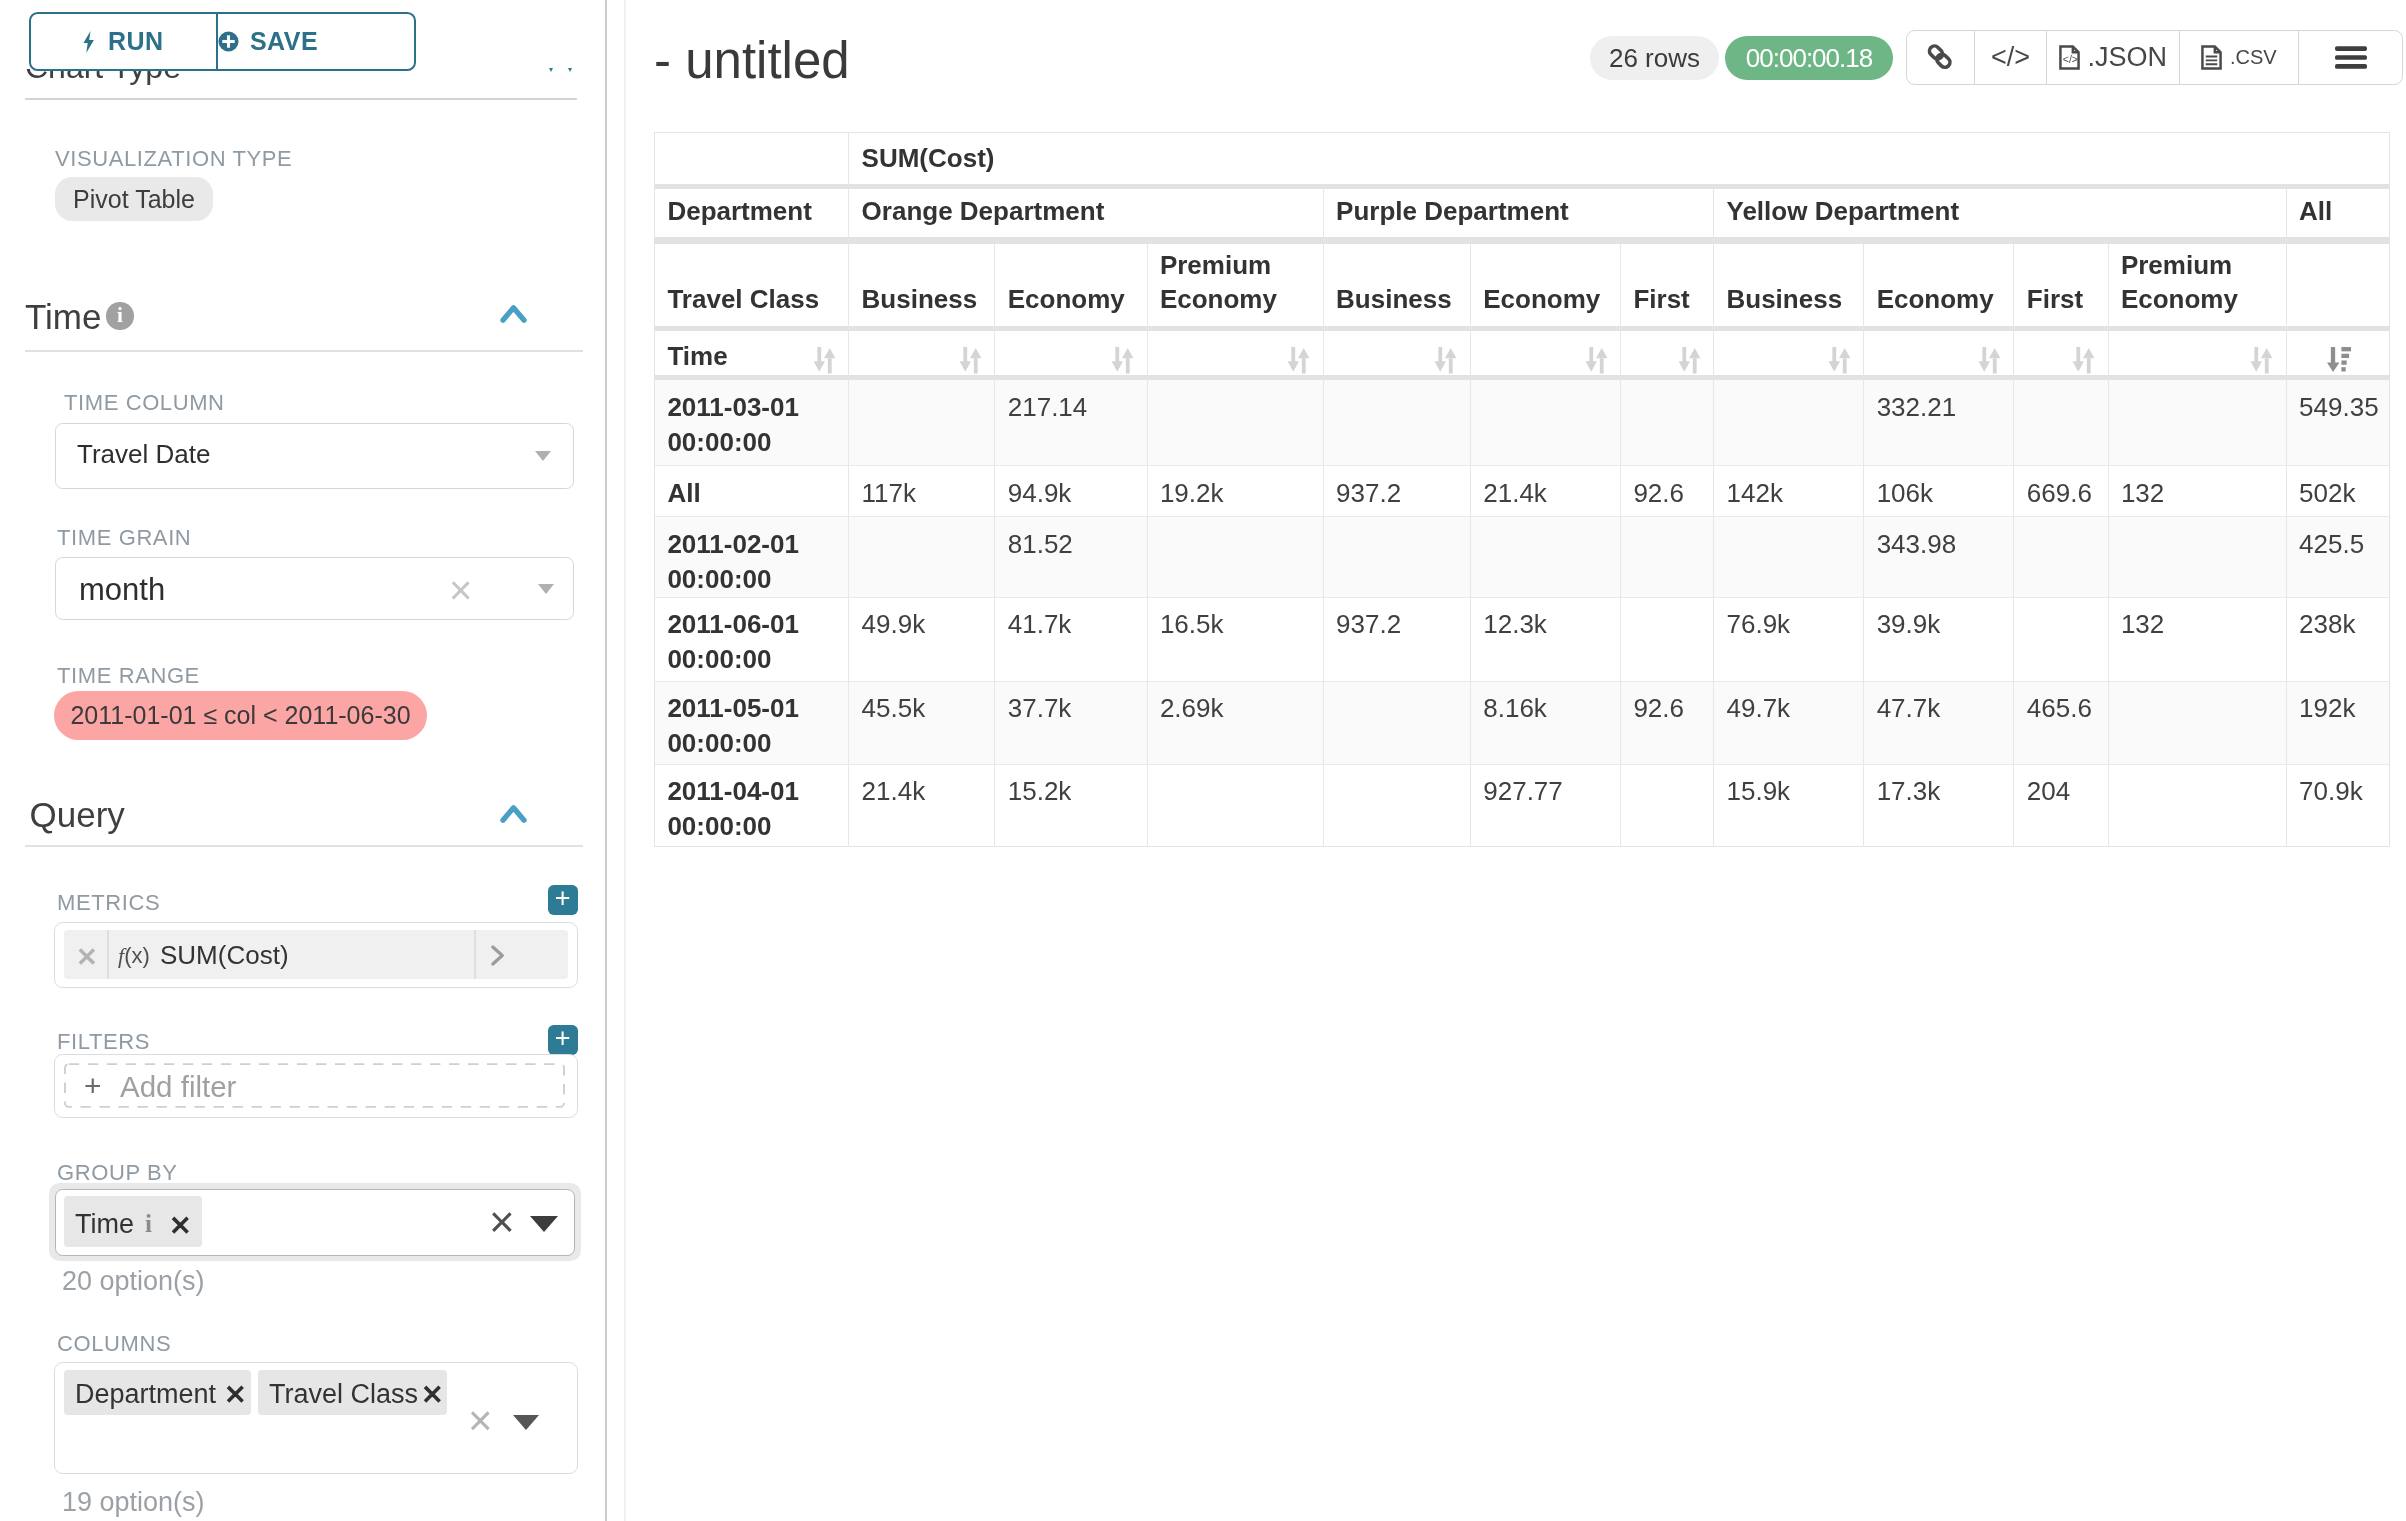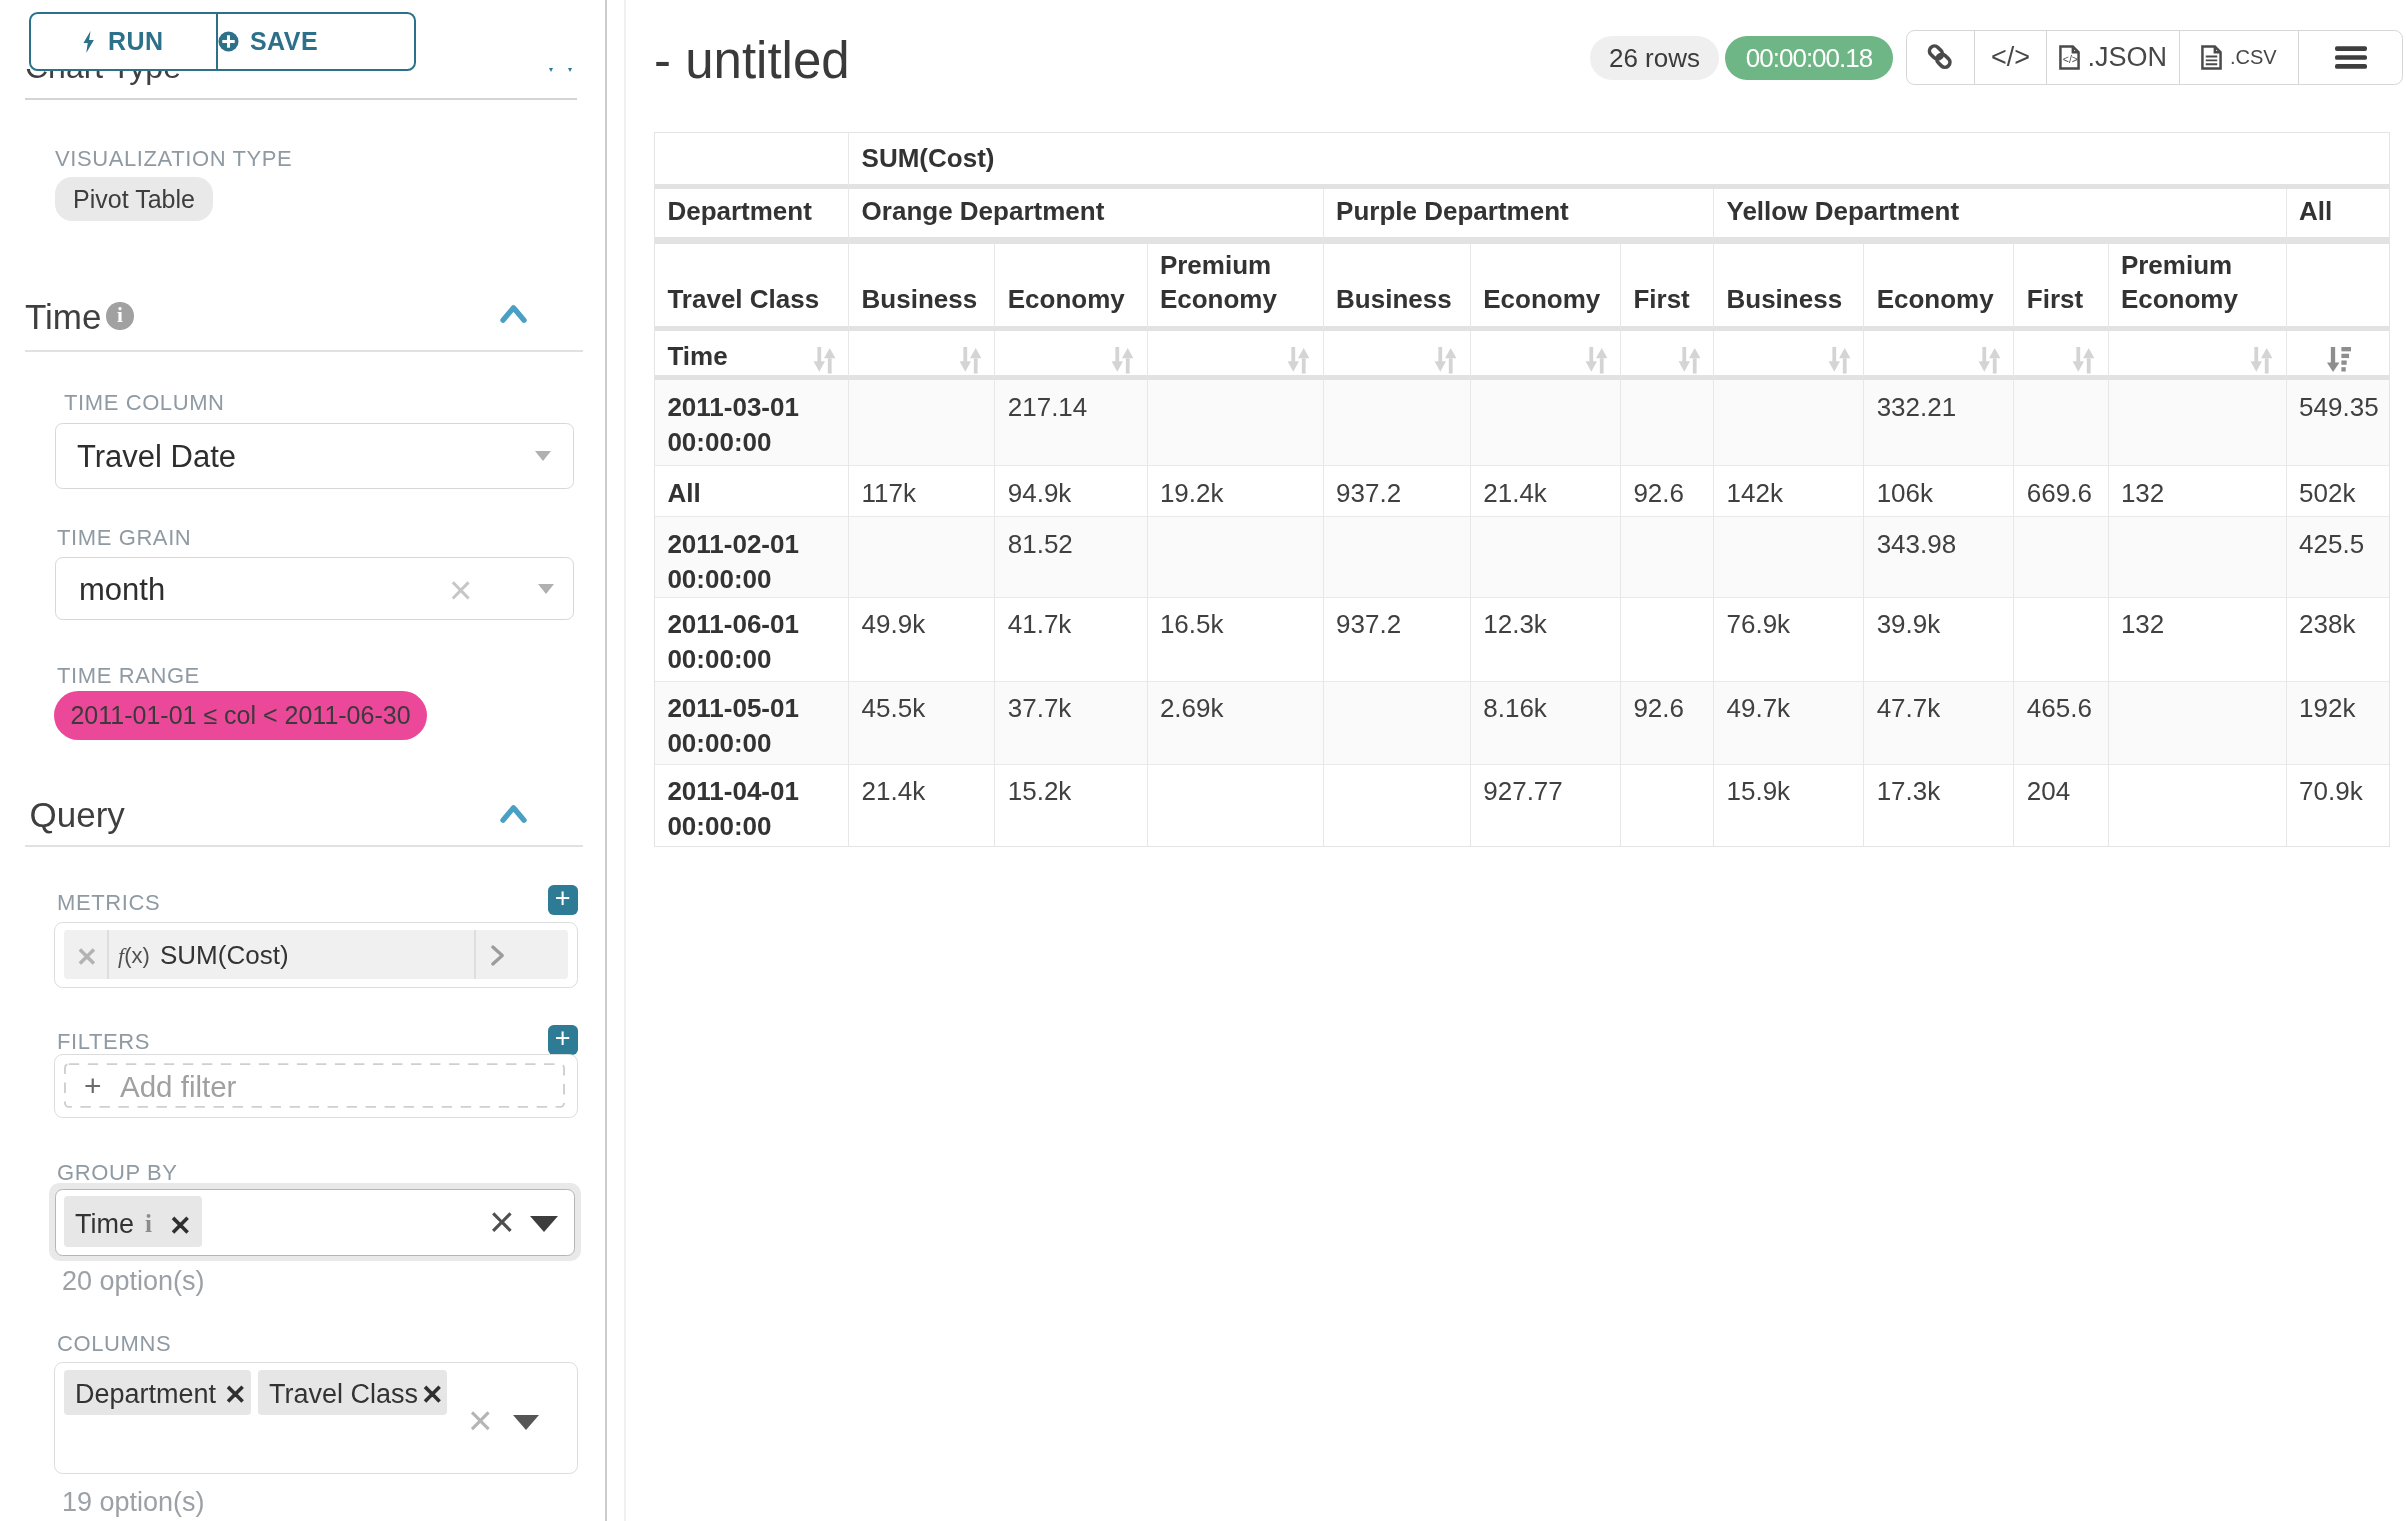--- a/index.html
+++ b/index.html
@@ -53,31 +53,31 @@
 <div class="abs" style="left:106px; top:302px; width:27.6px; height:27.6px; border-radius:50%; background:#a1a1a1; display:flex; align-items:center; justify-content:center;">
   <span style="color:#fff; font-size:21px; font-weight:700; font-family:'Liberation Serif',serif;">i</span>
 </div>
 <svg class="abs" style="left:500px; top:302px;" width="27" height="23" viewBox="0 0 28 24">
     <polyline class="chev" points="3,19 14,6 25,19"></polyline>
   </svg>
 <div class="abs" style="left:25px; top:350px; width:558px; height:1.9px; background:#e1e1e1;"></div>
 
 <div class="abs lbl" style="left:64px; top:390px;">TIME COLUMN</div>
 <div class="abs select" style="left:55px; top:423px; width:519px; height:66px;"></div>
-<div class="abs" style="left:77px; top:439px; font-size:31px; color:#2e2e2e;">Travel Date</div>
+<div class="abs" style="left:77px; top:439px; font-size:26px; color:#2e2e2e;">Travel Date</div>
 <div class="abs caret" style="left:535px; top:451px;"></div>
 
 <div class="abs lbl" style="left:57px; top:525px;">TIME GRAIN</div>
 <div class="abs select" style="left:55px; top:557px; width:519px; height:63px;"></div>
 <div class="abs" style="left:79px; top:572px; font-size:31px; color:#2e2e2e;">month</div>
 <div class="abs" style="left:449px; top:568px; font-size:40px; color:#c6c6c6;">×</div>
 <div class="abs caret" style="left:538px; top:584px;"></div>
 
 <div class="abs lbl" style="left:57px; top:663px;">TIME RANGE</div>
-<div class="abs" style="left:54px; top:691px; width:373px; height:49px; border-radius:25px; background:#ec4899; display:flex; align-items:center; justify-content:center;">
+<div class="abs" style="left:54px; top:691px; width:373px; height:49px; border-radius:25px; background:#fca5a5; display:flex; align-items:center; justify-content:center;">
   <span style="font-size:25px; color:#3a3a3a;">2011-01-01 ≤ col &lt; 2011-06-30</span>
 </div>
 
 <div class="abs sechead" style="left:29.5px; top:795px;">Query</div>
 <svg class="abs" style="left:500px; top:802px;" width="27" height="23" viewBox="0 0 28 24">
     <polyline class="chev" points="3,19 14,6 25,19"></polyline>
   </svg>
 <div class="abs" style="left:25px; top:845px; width:558px; height:1.9px; background:#e1e1e1;"></div>
 
 <div class="abs lbl" style="left:57px; top:890px;">METRICS</div>

